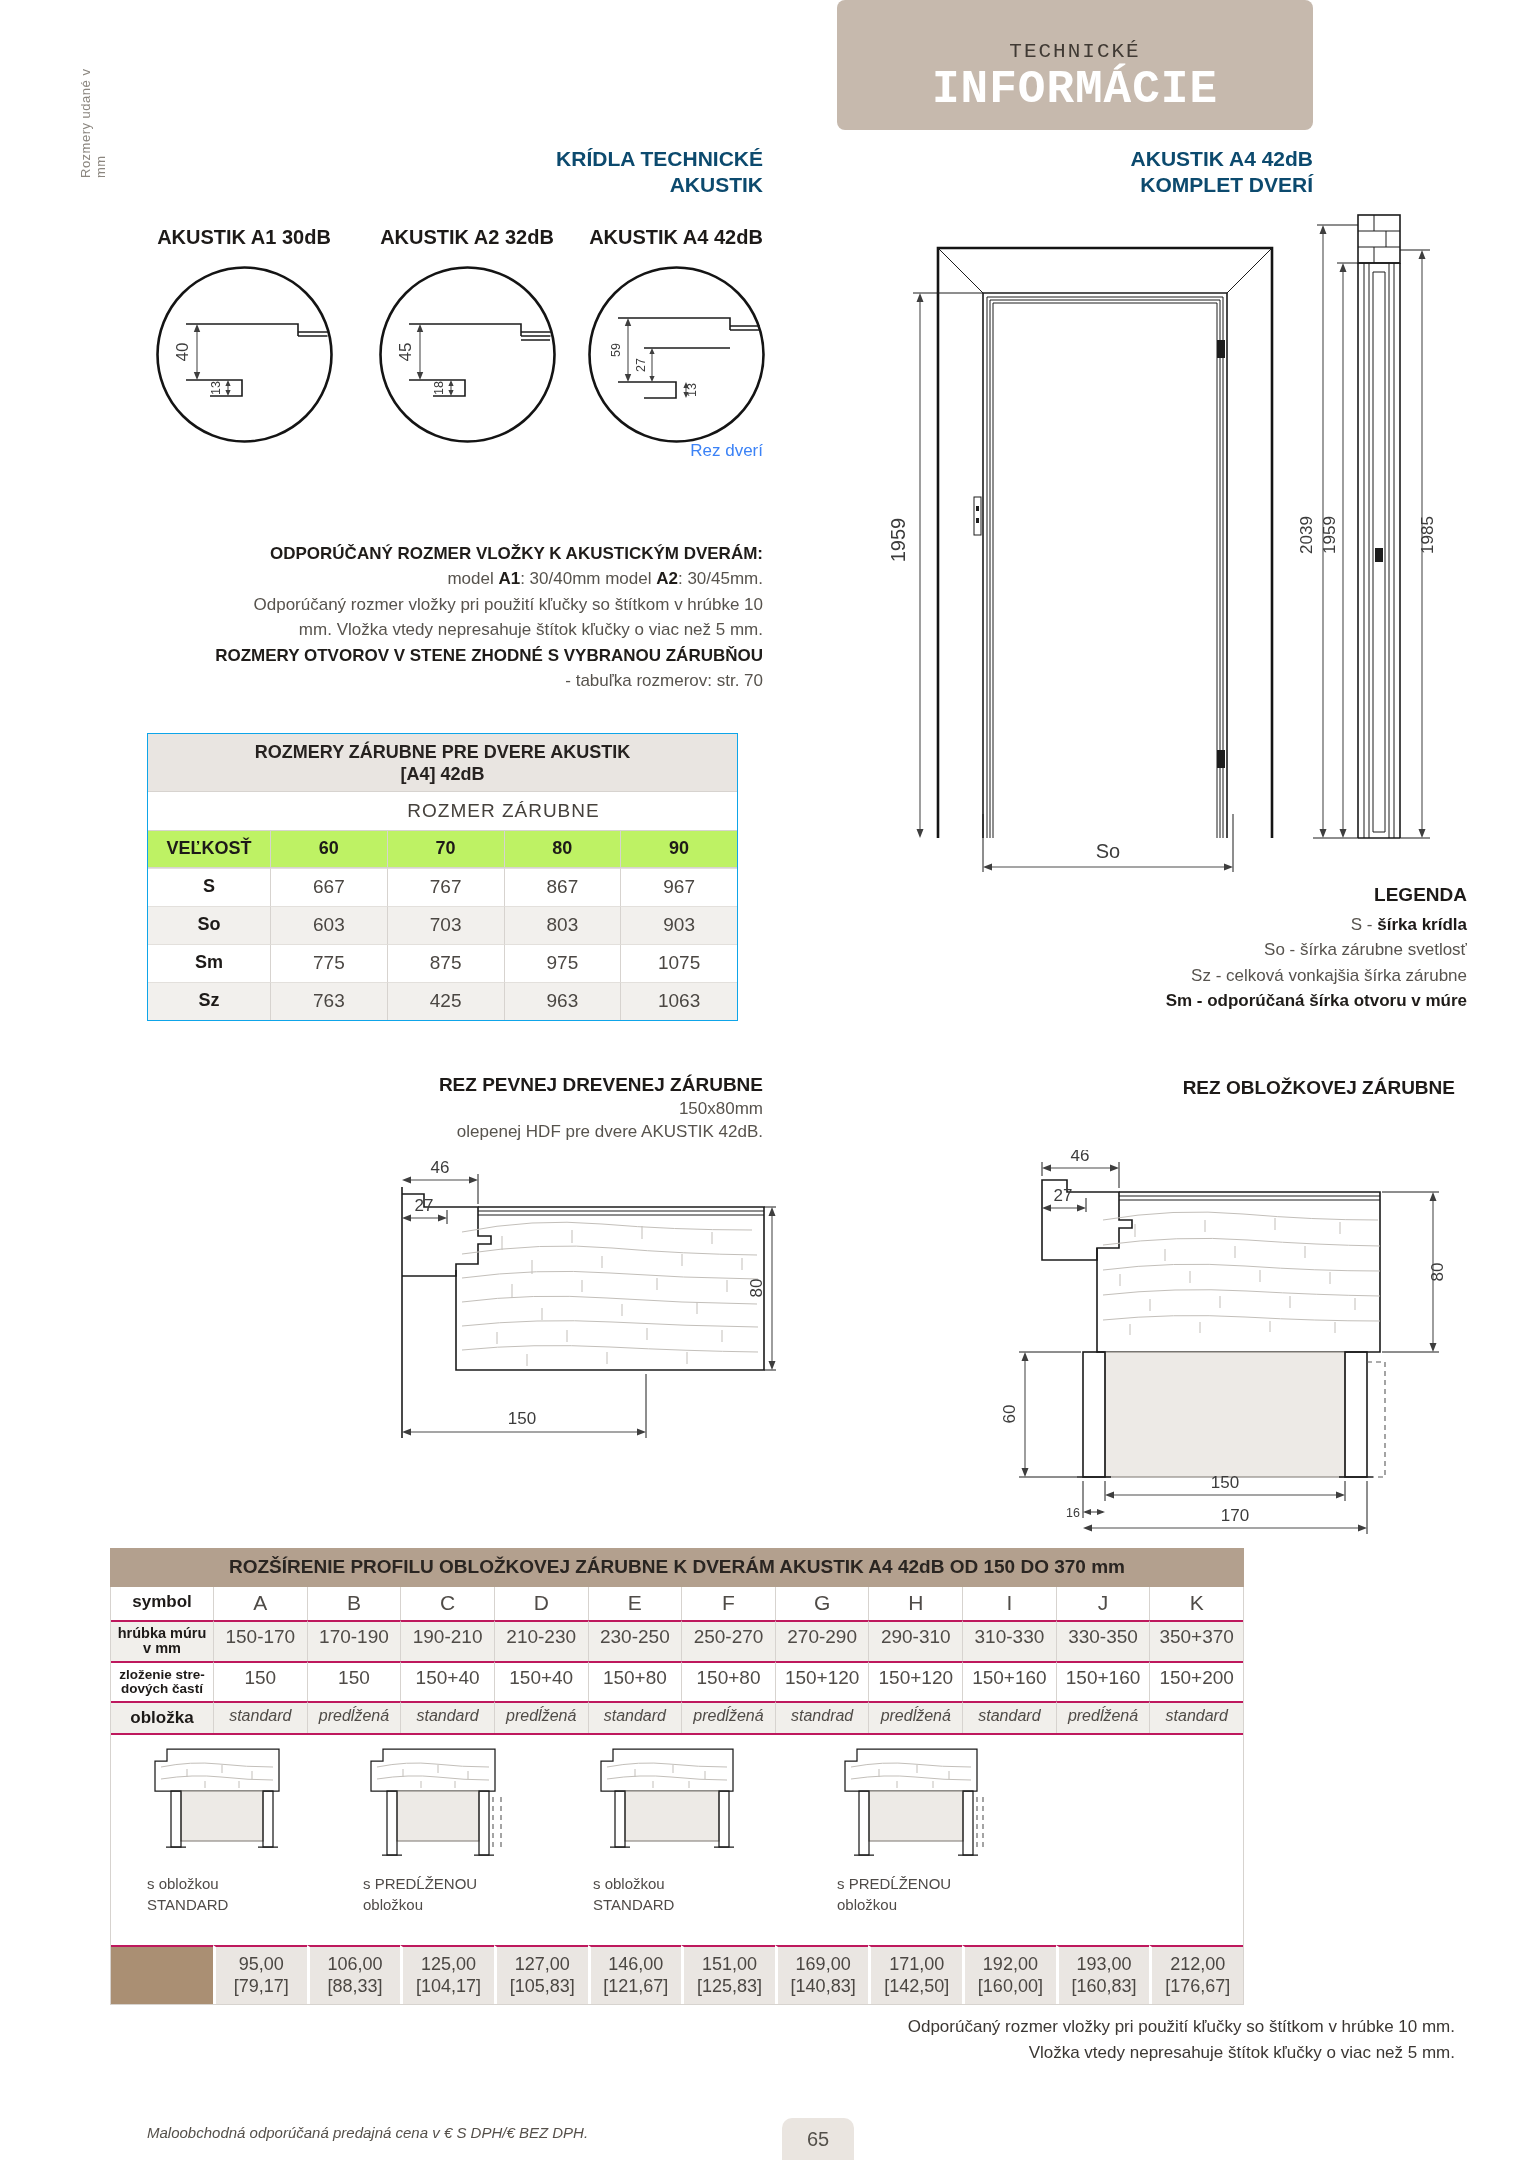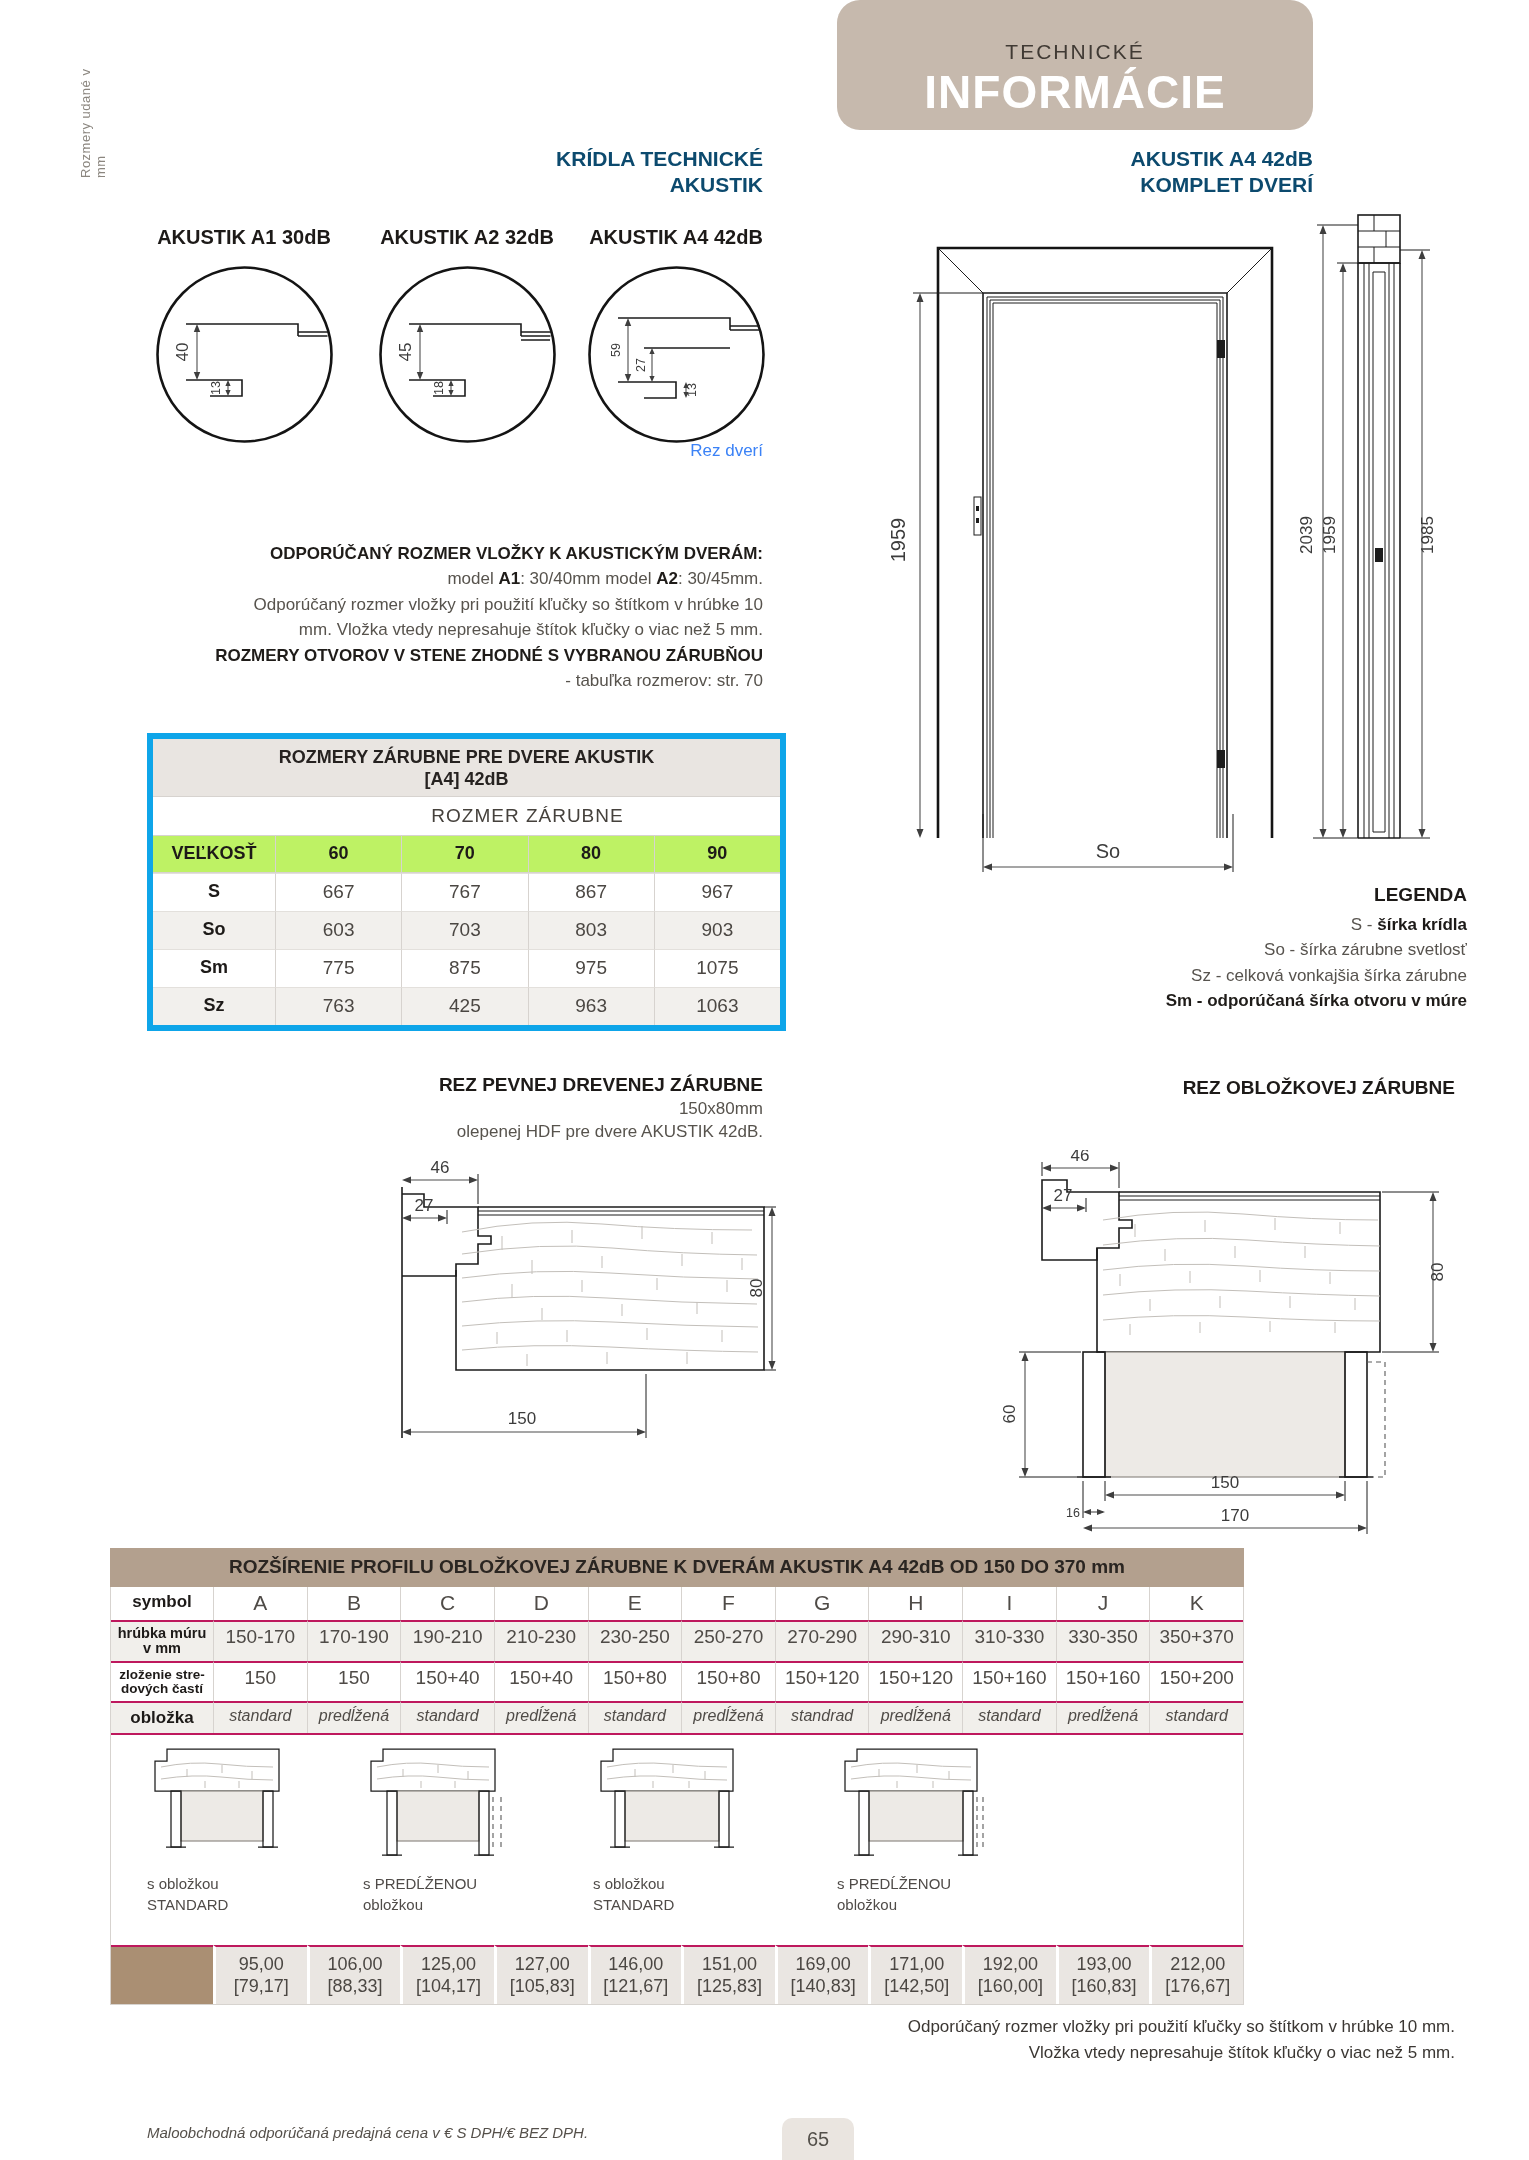--- a/index.html
+++ b/index.html
@@ -8,36 +8,36 @@
     position:relative; width:1529px; height:2160px; background:#fff;
     font-family:"Liberation Sans", sans-serif; overflow:hidden; color:#231f20;
   }
   .abs { position:absolute; }
 
   
   .v-note { left:78px; top:48px; height:130px; writing-mode:vertical-rl; transform:rotate(180deg);
             font-size:13px; color:#8b867f; letter-spacing:.5px; }
 
   
-  .badge { left:837px; top:0; width:476px; height:130px; background:#c6b9ad; border-radius:23px; }
+  .badge { left:837px; top:0; width:476px; height:130px; background:#c6b9ad; border-radius:8px;font-family:Liberation Mono, monospace; }
   .badge-kicker { padding-top:40px; text-align:center; font-size:21px; color:#403a34; letter-spacing:2px; }
   .badge-title  { text-align:center; font-size:46px; font-weight:bold; color:#ffffff; letter-spacing:1px; margin-top:1px; }
 
   .h-block { text-align:right; font-weight:bold; font-size:21px; line-height:26px; color:#0c4a6e; }
   .h-right { right:216px; top:146px; }
   .h-left  { right:766px; top:146px; }
 
   .circ-title { top:226px; width:200px; text-align:center; font-weight:bold; font-size:20px; color:#1d1a18; }
   .rez-dveri { right:766px; top:441px; font-size:17px; color:#3b82f6; }
 
   .intro { right:766px; top:541px; width:640px; text-align:right; font-size:17px; line-height:25.4px; color:#57534d; }
   .intro .b, .b { font-weight:bold; color:#1f1c19; }
 
   
-  .t1 { left:147px; top:733px; width:639px; border:6px solid #0ea5e9; font-size:18px; background:#fff; }
+  .t1 { left:147px; top:733px; width:591px; border:1px solid #0ea5e9; font-size:18px; background:#fff; }
   .t1-title { background:#e9e5e1; text-align:center; font-weight:bold; color:#262220;
               padding:7px 0 6px; line-height:22px; border-bottom:1px solid #d7d3cf; }
   .t1-sub { text-align:center; padding:8px 0 8px 122px; font-size:19px; color:#45413c;
             letter-spacing:1px; border-bottom:1px solid #d7d3cf; }
   .t1row { display:grid; grid-template-columns:122px 1fr 1fr 1fr 1fr; }
   .t1row > div { padding:7px 0 8px; text-align:center; border-left:1px solid #d7d3cf; }
   .t1row > div:first-child { border-left:none; font-weight:bold; color:#1d1a18; }
   .t1-h { background:#bef264; font-weight:bold; color:#1d1a18; border-bottom:1px solid #d7d3cf; }
   .t1row.alt > div { background:#f2f0ed; }
   .t1row > .num { color:#4b4743; font-size:19px; }

